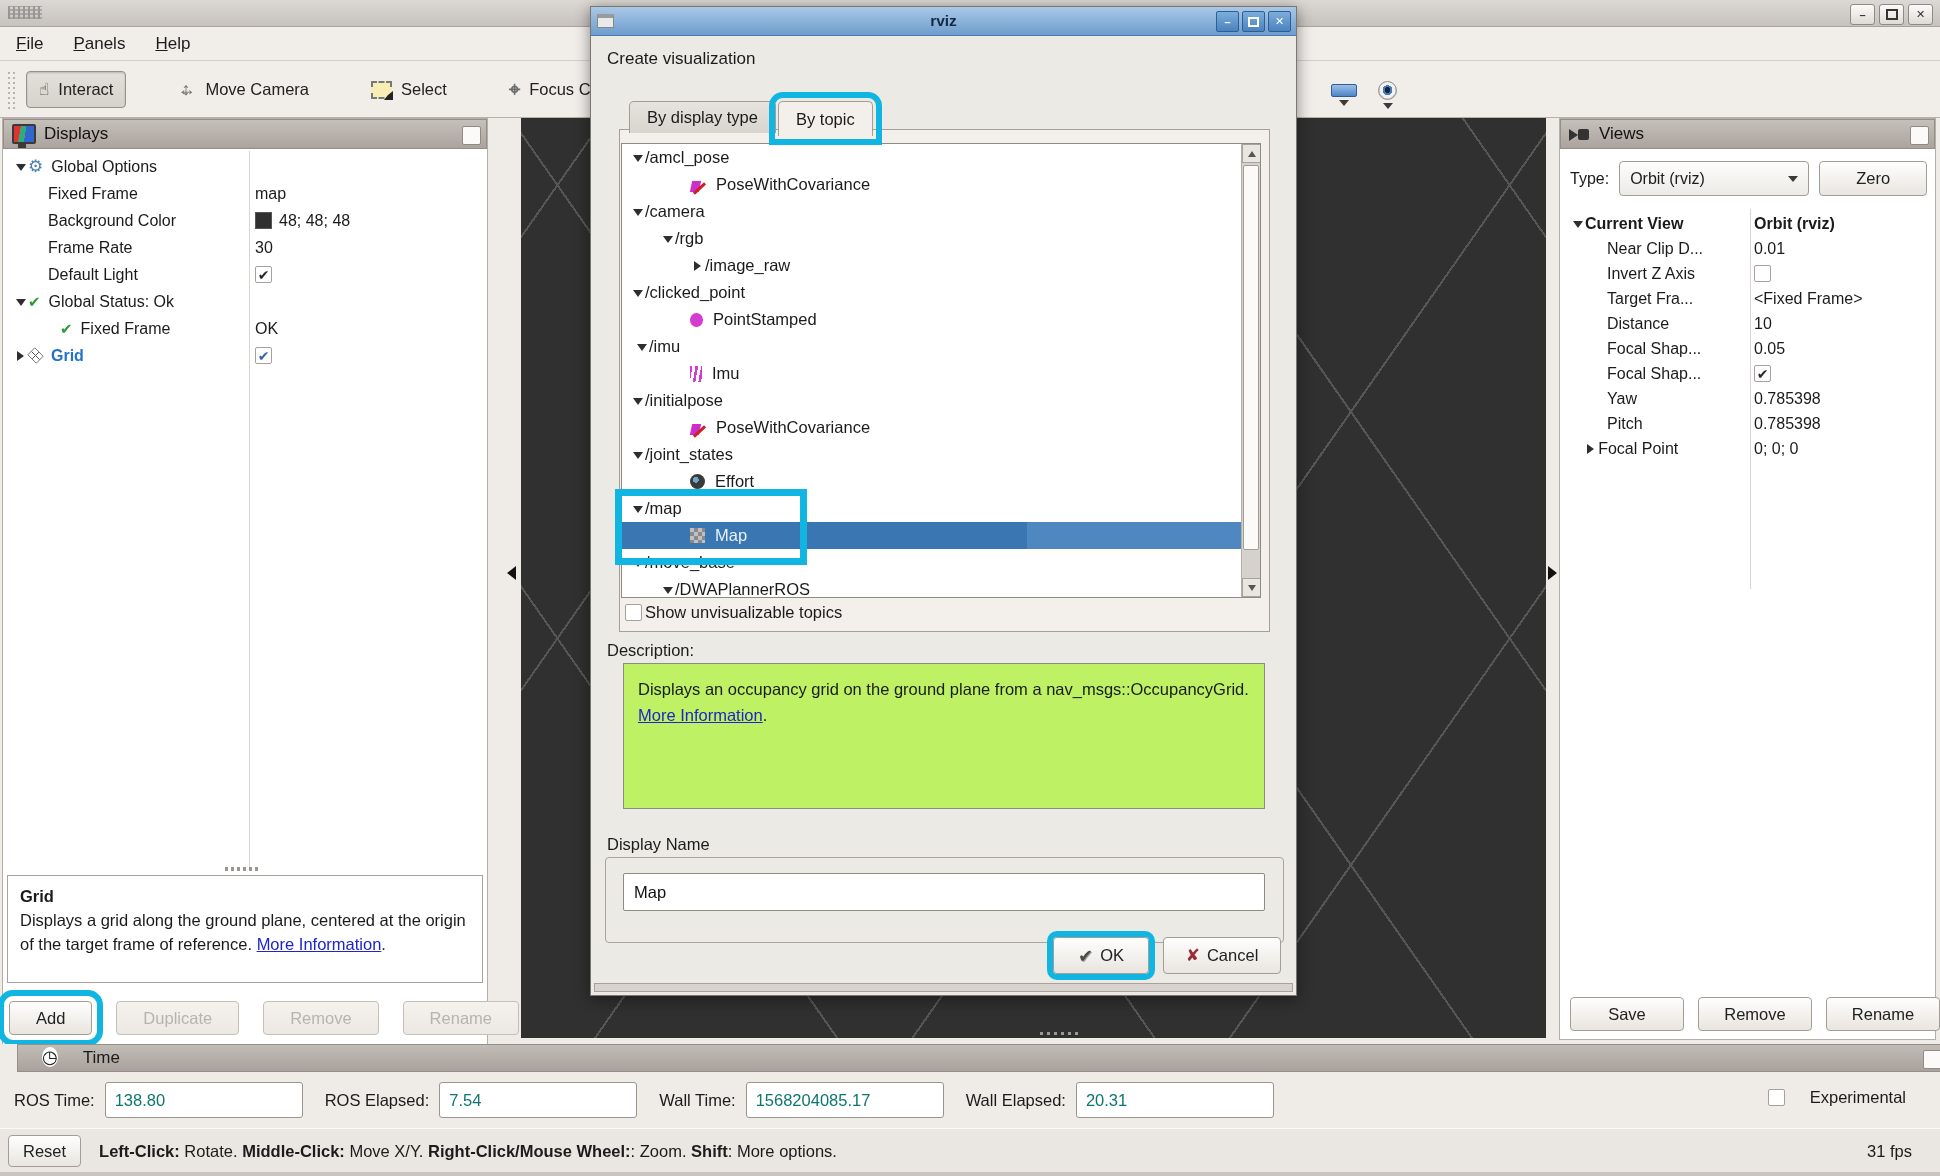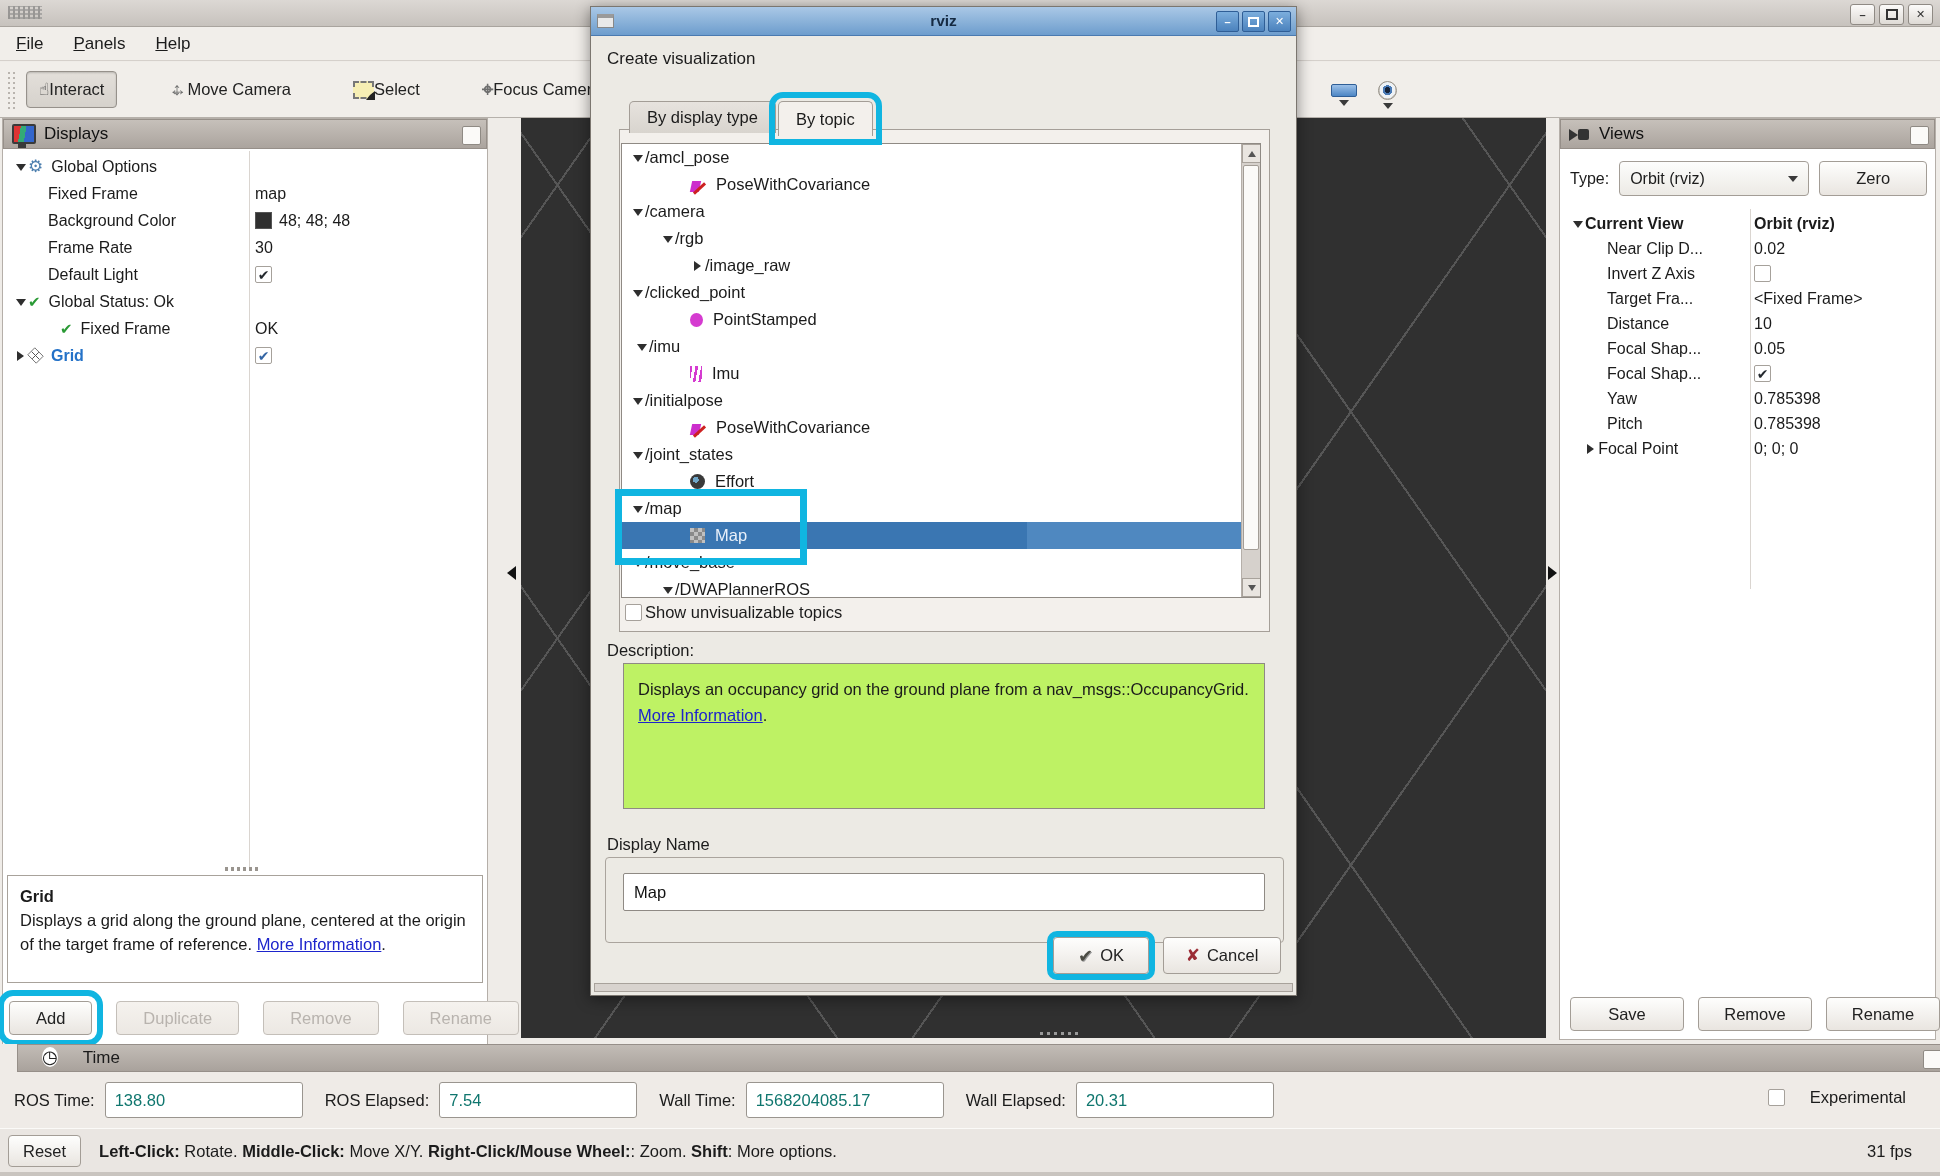--- a/index.html
+++ b/index.html
@@ -15,21 +15,21 @@
   .winbtn{width:23px;height:19px;border:1px solid #8f8a84;border-radius:3px;background:linear-gradient(#fcfbfa,#dedad5);
      display:flex;align-items:center;justify-content:center;font-size:11px;color:#333;font-weight:bold;}
   .winbtn .sq{width:8px;height:7px;border:2px solid #333;}
 
   .menubar{left:0;top:27px;width:1940px;height:34px;background:#f1eeea;border-bottom:1px solid #d5d0cb;display:flex;align-items:center;padding-left:16px;box-sizing:border-box;gap:30px;}
   .menu-item{font-size:17px;}
   .menu-item .mn{text-decoration:underline;}
 
   .toolbar{left:0;top:62px;width:1940px;height:55px;background:#f1eeea;border-bottom:1px solid #b6b1ab;display:flex;align-items:center;}
   .tb-handle{width:8px;height:38px;margin:0 10px 0 8px;background:repeating-linear-gradient(0deg,#b9b4ae 0 2px,transparent 2px 5px),repeating-linear-gradient(0deg,#b9b4ae 0 2px,transparent 2px 5px);background-size:2px 100%,2px 100%;background-position:0 0,5px 0;background-repeat:repeat-y;}
-  .tool{display:flex;align-items:center;margin-right:38px;padding:7px 12px;font-size:16.5px;color:#222;}
+  .tool{display:flex;align-items:center;gap:9px;margin-right:38px;padding:7px 12px;font-size:16.5px;color:#222;}
   .tool.active{background:linear-gradient(#e3dfda,#d6d2cc);border:1px solid #96918b;border-radius:4px;box-shadow:inset 0 1px 2px rgba(0,0,0,.18);}
   .ic{display:inline-flex;align-items:center;justify-content:center;}
   .ic-hand::before{content:"☝";font-size:17px;color:#3c3c3c;}
   .ic-move{position:relative;width:20px;height:20px;}
   .ic-move::before{content:"↔";position:absolute;left:1px;top:-1px;font-size:18px;color:#6e6e6e;font-weight:bold;}
   .ic-move::after{content:"↕";position:absolute;left:5px;top:-1px;font-size:18px;color:#6e6e6e;font-weight:bold;}
   .ic-select{width:17px;height:14px;background:#f6eeb4;border:2px dashed #777;position:relative;}
   .ic-select::after{content:"";position:absolute;right:-3px;bottom:-3px;border:4px solid transparent;border-right:5px solid #222;border-bottom:5px solid #222;width:0;height:0;}
   .ic-focus::before{content:"⌖";font-size:20px;color:#6e6e6e;font-weight:bold;}
   .ovf{position:absolute;display:flex;flex-direction:column;align-items:center;gap:3px;}
@@ -314,21 +314,21 @@
           <span class="exp exp-d"></span>
           <span class="lbl" style="font-weight: bold;">Current View</span>
           <span class="valcell" style="left: 192px;">
             <span style="font-weight: bold;">Orbit (rviz)</span>
           </span>
         </div>
         <div class="vrow" style="padding-left: 30px;">
           <span class="exp"></span>
           <span class="lbl">Near Clip D...</span>
           <span class="valcell" style="left: 192px;">
-            <span>0.02</span>
+            <span>0.01</span>
           </span>
         </div>
         <div class="vrow" style="padding-left: 30px;">
           <span class="exp"></span>
           <span class="lbl">Invert Z Axis</span>
           <span class="valcell" style="left: 192px;">
             <span class="cb"></span>
           </span>
         </div>
         <div class="vrow" style="padding-left: 30px;">

